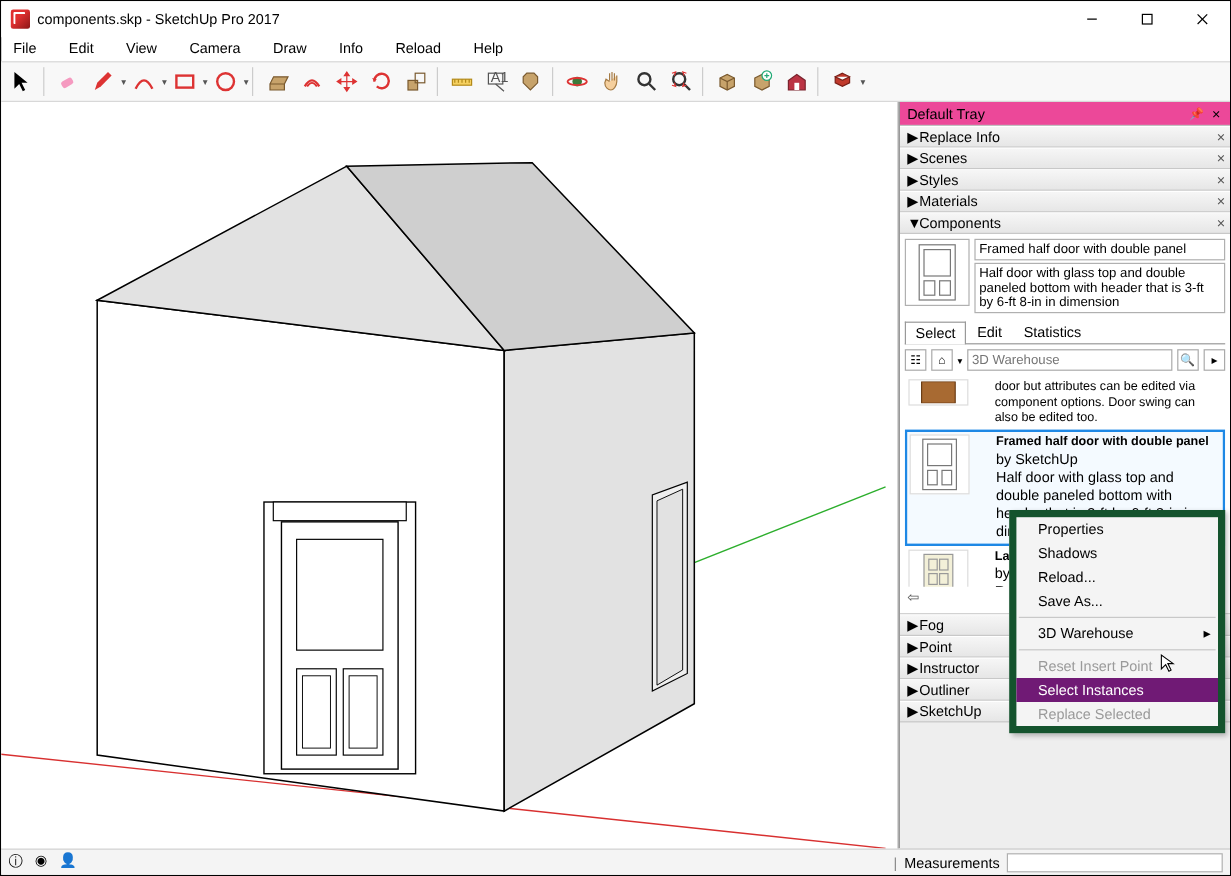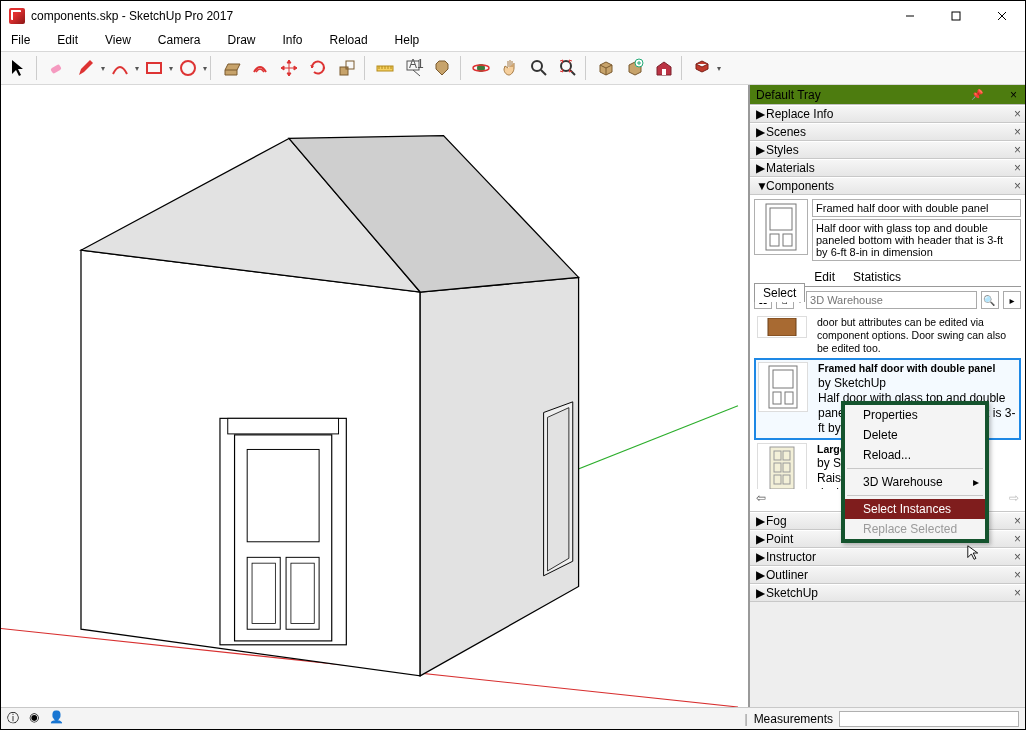--- a/index.html
+++ b/index.html
@@ -14,49 +14,49 @@
 .menubar { height: 20px; display: flex; align-items: flex-start; padding: 0 4px; gap: 15px; }
 .menubar span { padding: 2px 6px; }
 .toolbar-row { display: flex; align-items: center; padding: 2px 4px; gap: 1px; border-top: 1px solid #d8d8d8; border-bottom: 1px solid #d8d8d8; background: #f8f8f8; }
 .tb-btn { width: 28px; height: 28px; display: flex; align-items: center; justify-content: center; border: 1px solid transparent; border-radius: 2px; }
 .tb-sep { width: 4px; height: 24px; border-left: 1px solid #ccc; margin: 0 2px; }
 .tb-btn svg { width: 20px; height: 20px; }
 .body-row { flex: 1; display: flex; min-height: 0; }
 .viewport { flex: 1; background: #fff; position: relative; border-right: 1px solid #999; overflow:hidden;}
 .viewport svg { width: 100%; height: 100%; }
 .tray { width: 276px; background: #e8e8e8; display: flex; flex-direction: column; border-left: 1px solid #999; }
-.tray-title { height: 20px; background:#4d7c0f; display: flex; align-items: center; padding: 0 6px; font-size: 12px; border-bottom: 1px solid #c0c0c0; gap: 20px; }
+.tray-title { height: 20px; background:#ec4899; display: flex; align-items: center; padding: 0 6px; font-size: 12px; border-bottom: 1px solid #c0c0c0; }
 .tray-title .pin { margin-left:auto; font-size:10px; padding:0 4px;}
 .tray-title .tray-x { font-size:12px; padding:0 2px;}
 .panel-hdr { height: 18px; background: linear-gradient(#f6f6f6,#e6e6e6); border-top: 1px solid #fff; border-bottom: 1px solid #c8c8c8; display: flex; align-items: center; padding: 0 6px; font-size: 12px; position: relative; }
 .panel-hdr .arrow { width: 10px; display:inline-block;}
 .panel-hdr .x { position:absolute; right:4px; font-size:12px; color:#555;}
 .components-body { background: #fff; padding: 4px; border-bottom:1px solid #c8c8c8;}
 .comp-top { display: flex; gap: 4px; }
 .thumb { width: 54px; height: 56px; border: 1px solid #b0b0b0; background: #fff; display:flex;align-items:center;justify-content:center; }
 .comp-fields { flex: 1; display: flex; flex-direction: column; gap: 2px; }
 .comp-fields input, .comp-fields textarea { border: 1px solid #b0b0b0; font-size: 11px; padding: 2px 3px; width: 100%; resize: none; font-family: inherit;}
 .comp-tabs { display: flex; margin-top: 6px; border-bottom: 1px solid #999; font-size: 11px; }
 .comp-tabs span { padding: 2px 8px; border:1px solid transparent; border-bottom:none; }
-.comp-tabs span.active { border-color:#999; background:#fff; position:relative; top:16px;}
+.comp-tabs span.active { border-color:#999; background:#fff; position:relative; top:1px;}
 .comp-searchrow { display:flex; align-items:center; gap:4px; padding:4px 0;}
 .comp-searchrow .mini{width:18px;height:18px;border:1px solid #aaa;display:flex;align-items:center;justify-content:center;font-size:10px;background:#fff;}
 .comp-searchrow input{flex:1;border:1px solid #aaa;height:18px;padding:0 3px;font-size:11px;color:#888;}
 .comp-list { max-height: 176px; overflow: hidden; position:relative;}
-.comp-item { display: flex; gap: 10px; padding: 2px; border: 1px solid transparent; }
+.comp-item { display: flex; gap: 22px; padding: 2px; border: 1px solid transparent; }
 .comp-item.sel { border: 2px solid #1e88e5; background:#f4faff;}
 .comp-item .cthumb { width: 50px; height: 50px; border: 1px solid #ddd; display:flex;align-items:center;justify-content:center;background:#fff;}
 .comp-item .cthumb.partial{height:22px;}
 .comp-item .ctext { flex:1; font-size: 10.5px; line-height: 1.25; }
 .comp-item .ctext b { font-size: 10.5px; }
 .nav-row { display:flex; align-items:center; gap:4px; padding:2px 2px; font-size:14px; color:#555;}
-.context-menu { position: absolute; background: #f4f4f4; border: 4px solid #14532d; box-shadow: 2px 2px 4px rgba(0,0,0,0.25); width: 148px; z-index: 50; }
+.context-menu { position: absolute; background: #f4f4f4; border: 6px solid #14532d; box-shadow: 2px 2px 4px rgba(0,0,0,0.25); width: 180px; z-index: 50; margin-top: 24px; }
 .context-menu .citem { padding: 3px 18px; font-size: 12px; position:relative;}
 .context-menu .citem.disabled { color: #9a9a9a; }
-.context-menu .citem.hl { background: #7f1d1d; color: #fff; }
+.context-menu .citem.hl { background: #701a75; color: #fff; }
 .context-menu .citem .sub { position:absolute; right:6px;}
 .context-menu hr { border:none; border-top:1px solid #c8c8c8; margin:3px 2px;}
 .cursor { position:absolute; width:18px; height:18px; z-index:60;}
 .statusbar { height: 22px; border-top: 1px solid #c8c8c8; display: flex; align-items: center; padding: 0 6px; background: #f4f4f4; }
 .status-icons { display:flex; gap:10px; font-size:14px;}
 .status-right { margin-left:auto; display:flex; align-items:center; gap:6px;}
 .status-right .mbox { width:180px; height:16px; border:1px solid #b0b0b0; background:#fff;}
 </style>
 </head>
 <body>
@@ -419,25 +419,27 @@
     </div>
     <div class="status-right">
       <span style="color:#888;">|</span>
       <span>Measurements</span>
       <div class="mbox"></div>
     </div>
   </div>
 
   <div class="context-menu" style="left:840px; top:400px;">
     <div class="citem">Properties</div>
-    <div class="citem">Delete</div>
+    <div class="citem">Shadows</div>
     <div class="citem">Reload...</div>
+    <div class="citem">Save As...</div>
     <hr>
     <div class="citem"><span>3D Warehouse</span><span class="sub">▸</span></div>
     <hr>
+    <div class="citem disabled">Reset Insert Point</div>
     <div class="citem hl">Select Instances</div>
     <div class="citem disabled">Replace Selected</div>
   </div>
   <div class="cursor" style="left:965px; top:543px;">
     <svg viewBox="0 0 20 20">
         <path d="M2 2 L2 15 L6 11 L9 17 L11 16 L8 10 L13 10 Z" fill="#fff" stroke="#000" stroke-width="1"></path>
       </svg>
   </div>
 </div>
 

